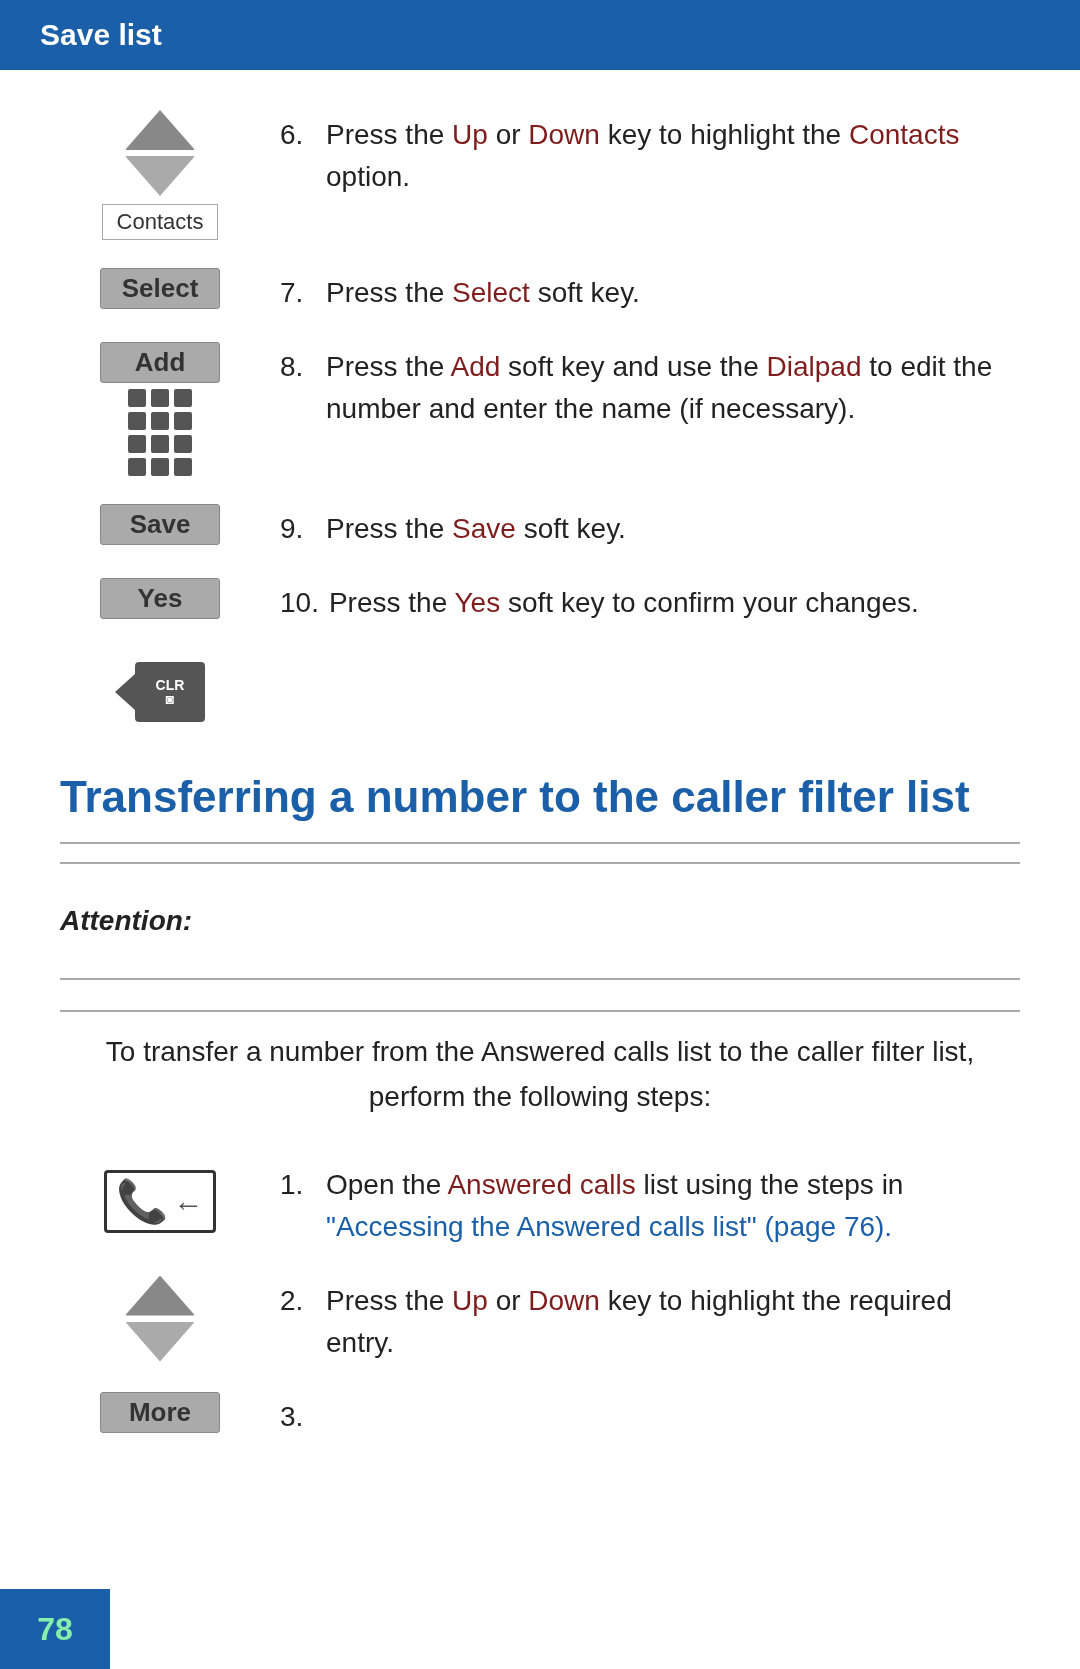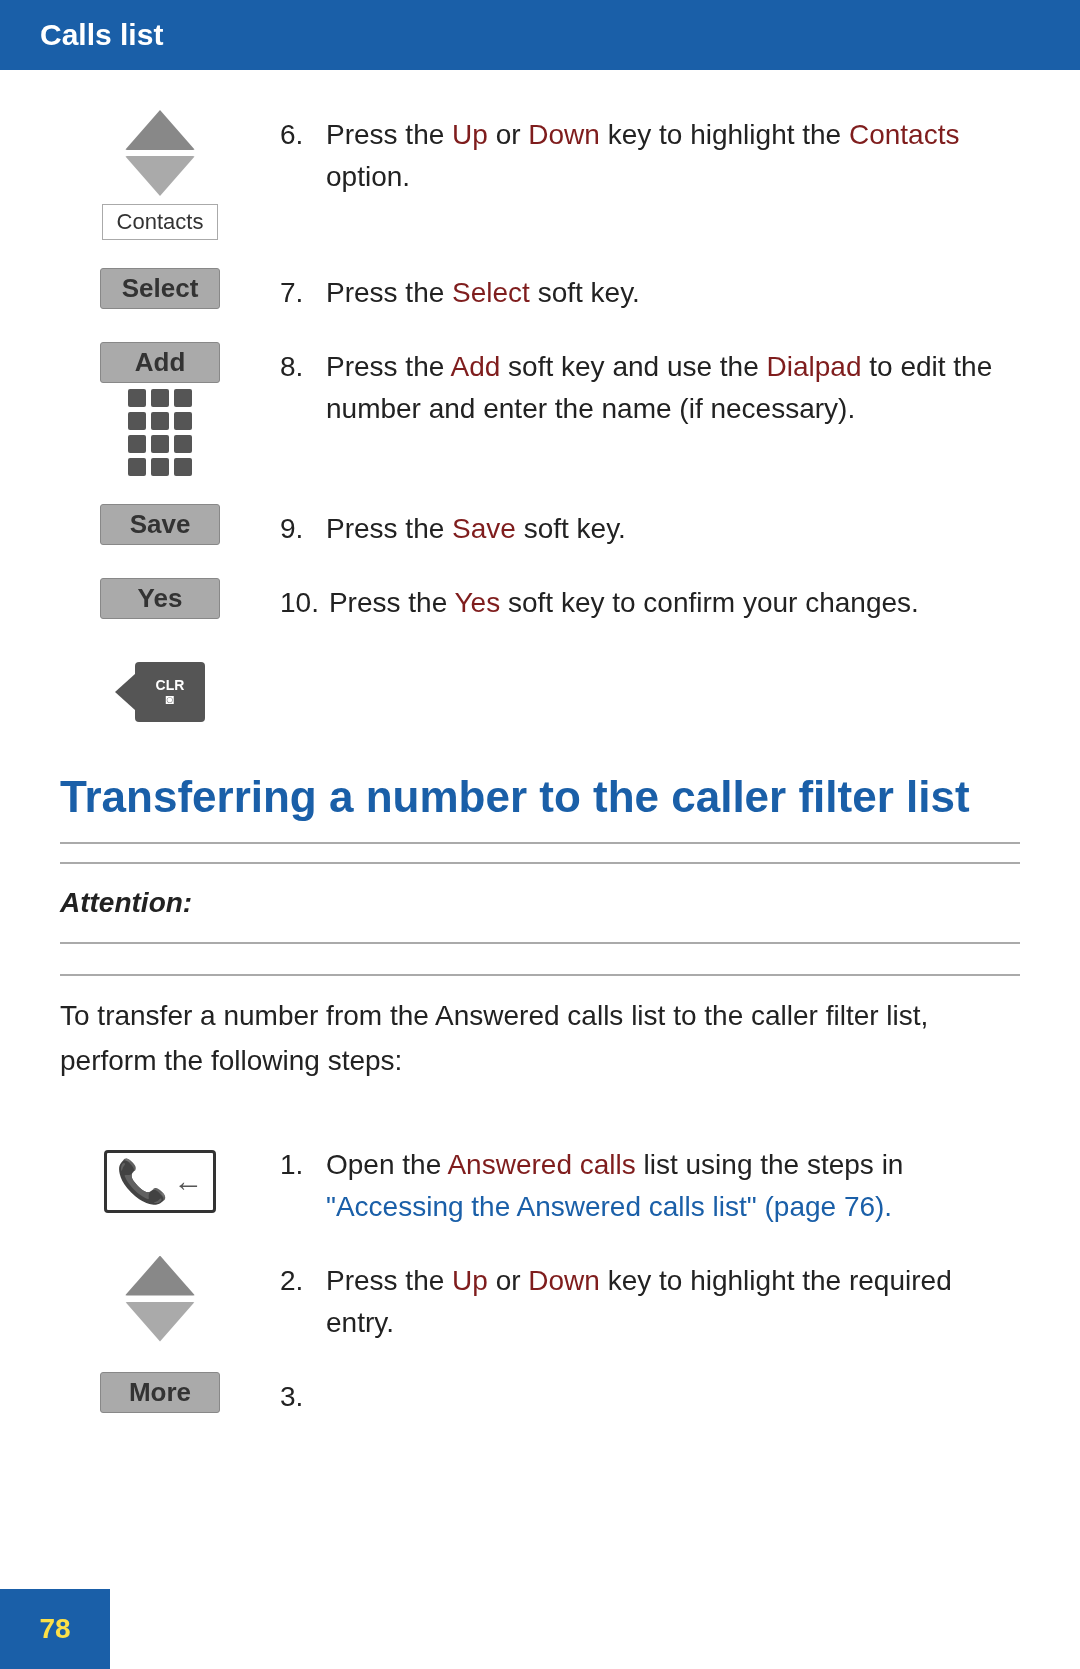--- a/index.html
+++ b/index.html
@@ -158,21 +158,21 @@
     .hr {
       border: none;
       border-top: 2px solid #aaa;
       margin: 18px 0;
     }
 
     
     .attention-box {
       border-top: 2px solid #aaa;
       border-bottom: 2px solid #aaa;
-      padding: 18px 0;
+      padding: 36px 0;
       margin-bottom: 30px;
       display: flex;
       align-items: flex-start;
       line-height: 1.5;
     }
 
     .attention-label {
       font-weight: bold;
       font-style: italic;
       margin-right: 12px;
@@ -181,62 +181,63 @@
     }
 
     .attention-text {
       font-size: 28px;
     }
 
     
     .intro-para {
       font-size: 28px;
       line-height: 1.6;
-      margin-bottom: 56px;
+      margin-bottom: 40px;
+      text-align: center;
     }
 
     
     .blue-link { color: #7f1d1d; font-weight: normal; }
     .blue-link-light { color: #1a5fa8; }
 
     
     .footer-bar {
       position: absolute;
       bottom: 0;
       left: 0;
       background: #1a5fa8;
       width: 110px;
       height: 80px;
       display: flex;
       align-items: center;
       justify-content: center;
     }
 
     .footer-bar span {
-      color: #fde047;
-      font-size: 28px;
+      color: #86efac;
+      font-size: 32px;
       font-weight: bold;
     }
 
     .step-number {
       font-size: 28px;
       margin-right: 10px;
       min-width: 36px;
     }
 
     .step-content-row {
       display: flex;
       align-items: flex-start;
     }
   </style>
 </head>
 <body>
 
 <div class="header-bar">
-  <span>Calls list</span>
+  <span>Save list</span>
 </div>
 
 <div class="content">
 
   <div class="step-row">
     <div class="step-icon">
       <div class="nav-key-group">
         <div class="nav-key-up"></div>
         <div class="nav-key-down"></div>
       </div>

